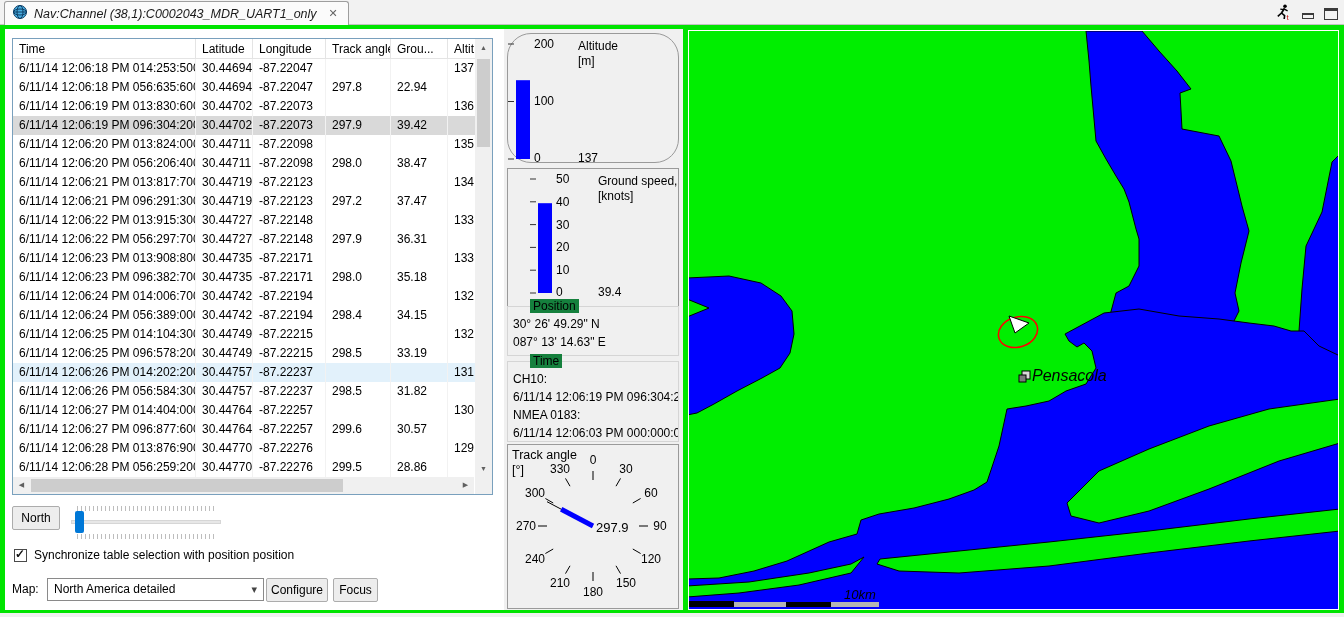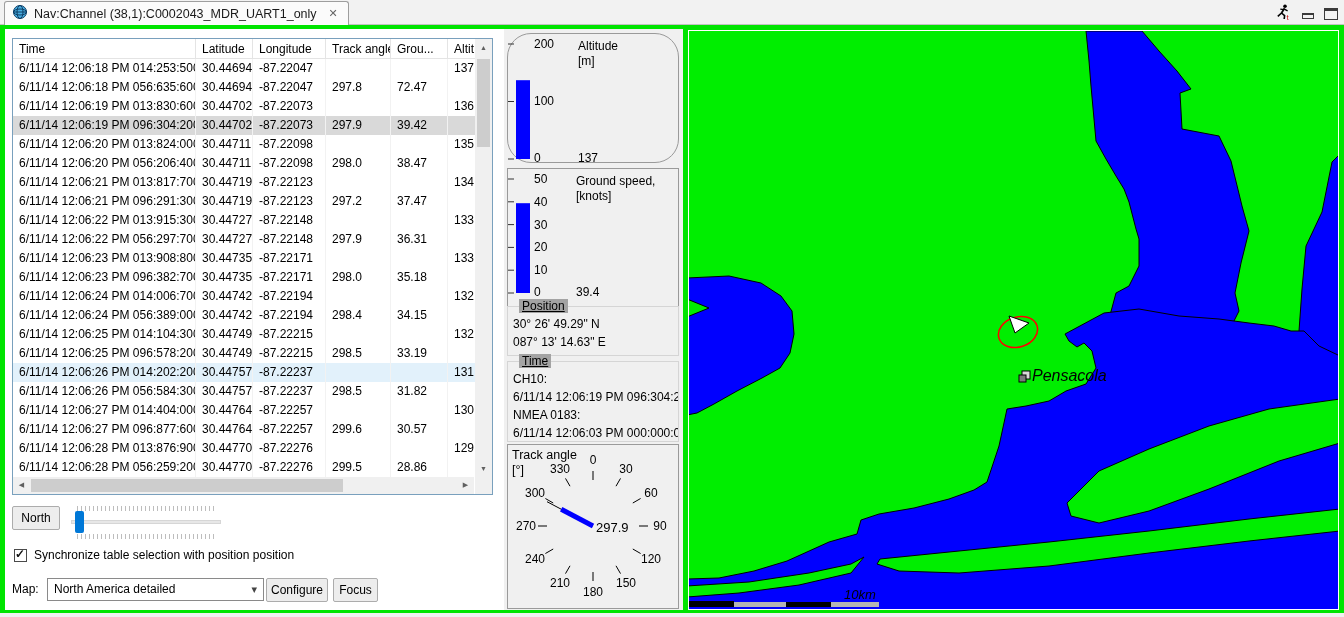--- a/index.html
+++ b/index.html
@@ -6,21 +6,21 @@
   html,body { width:1344px; height:617px; overflow:hidden; }
   body { font-family:"Liberation Sans", sans-serif; background:#f0f0f0; }
   #app { position:relative; width:1344px; height:617px; background:#f0f0f0; }
 
   
   .titlebar { position:absolute; left:0; top:0; width:1344px; height:25px;
               background:#f2f2f2; border-bottom:1px solid #c2c2c2; }
   .tab { position:absolute; left:4px; top:1px; height:24px; display:flex; align-items:center;
          gap:6px; padding:0 10px 0 7px; background:#fbfbfb; border:1px solid #9e9e9e; border-bottom:none;
          border-radius:3px 3px 0 0; }
-  .tab-title { font-size:12.5px; color:#1a1a1a; white-space:nowrap; }
+  .tab-title { font-size:12.5px; color:#1a1a1a; white-space:nowrap;font-style:italic; }
   .tab-close { font-size:11px; color:#666; margin-left:6px; cursor:pointer; }
   .win-icons { position:absolute; right:6px; top:3px; display:flex; align-items:center; gap:10px; }
   .icon-min { width:12px; height:6px; border:1px solid #3a3a3a; border-top:2px solid #3a3a3a; margin-top:3px; }
   .icon-max { width:14px; height:12px; border:1px solid #3a3a3a; border-top:3px solid #3a3a3a; }
 
   
   .frame { position:absolute; left:0; top:25px; width:1344px; height:588px; background:#00e400; }
   .left-panel { position:absolute; left:5px; top:4px; width:499px; height:581px; background:#ffffff; }
   .gauge-col  { position:absolute; left:504px; top:4px; width:179px; height:581px; background:#f0f0f0; }
   .map-wrap   { position:absolute; left:683px; top:4px; width:656px; height:580px; background:#00e400; }
@@ -66,21 +66,21 @@
                 line-height:21px; padding-left:6px; cursor:pointer; }
   .sel-chevron { position:absolute; right:6px; top:0px; color:#444; font-size:11px; }
   .configure-btn { left:261px; top:549px; width:62px; height:24px; line-height:22px; }
   .focus-btn { left:328px; top:549px; width:45px; height:24px; line-height:22px; }
 
   
   .gbox { position:absolute; left:3px; width:172px; background:#f0f0f0; border:1px solid #9a9a9a; }
   .gbox svg { display:block; }
   .groupbox { position:absolute; left:3px; width:172px; border:1px solid #d5d5d5; background:#f0f0f0;
               font-size:12px; color:#000; padding:8px 0 4px 5px; }
-  .groupbox .gb-title { position:absolute; left:11px; top:-8px; background:#a3a3a3; padding:0 3px;text-decoration:underline; }
+  .groupbox .gb-title { position:absolute; left:22px; top:-8px; background:#15803d; padding:0 3px; }
   .groupbox .line { line-height:18px; white-space:nowrap; overflow:hidden; }
 
   .map-svg-text { font-family:"Liberation Sans",sans-serif; }
 </style>
 </head>
 <body>
 
 <div id="app">
 
   <div class="titlebar">
@@ -131,21 +131,21 @@
               <div class="tcell c2">-87.22047</div>
               <div class="tcell c3"></div>
               <div class="tcell c4"></div>
               <div class="tcell c5">137.</div>
             </div>
             <div class="trow">
               <div class="tcell c0">6/11/14 12:06:18 PM 056:635:600</div>
               <div class="tcell c1">30.44694</div>
               <div class="tcell c2">-87.22047</div>
               <div class="tcell c3">297.8</div>
-              <div class="tcell c4">72.47</div>
+              <div class="tcell c4">22.94</div>
               <div class="tcell c5"></div>
             </div>
             <div class="trow">
               <div class="tcell c0">6/11/14 12:06:19 PM 013:830:600</div>
               <div class="tcell c1">30.44702</div>
               <div class="tcell c2">-87.22073</div>
               <div class="tcell c3"></div>
               <div class="tcell c4"></div>
               <div class="tcell c5">136.</div>
             </div>
@@ -353,21 +353,21 @@
           <rect x="8" width="14" y="46.2" height="78.8" fill="#0000ff"></rect>
           <text x="26" y="14" font-size="12">200</text>
           <text x="26" y="71" font-size="12">100</text>
           <text x="26" y="128" font-size="12">0</text>
           <text x="70" y="16" font-size="12">Altitude</text>
           <text x="70" y="31" font-size="12">[m]</text>
           <text x="70" y="128" font-size="12">137</text>
         </svg>
       </div>
 
-      <div class="gbox" style="top:139px; height:160px;">
+      <div class="gbox" style="top:139px; height:160px;padding-left:22px;">
         <svg width="170" height="127" viewBox="0 0 170 127" class="map-svg-text">
           <line x1="0" y1="10" x2="6" y2="10" stroke="#333"></line>
           <line x1="0" y1="32.8" x2="6" y2="32.8" stroke="#333"></line>
           <line x1="0" y1="55.6" x2="6" y2="55.6" stroke="#333"></line>
           <line x1="0" y1="78.4" x2="6" y2="78.4" stroke="#333"></line>
           <line x1="0" y1="101.2" x2="6" y2="101.2" stroke="#333"></line>
           <line x1="0" y1="124" x2="6" y2="124" stroke="#333"></line>
           <rect x="8" width="14" y="34.2" height="89.8" fill="#0000ff"></rect>
           <text x="26" y="14" font-size="12">50</text>
           <text x="26" y="36.8" font-size="12">40</text>

